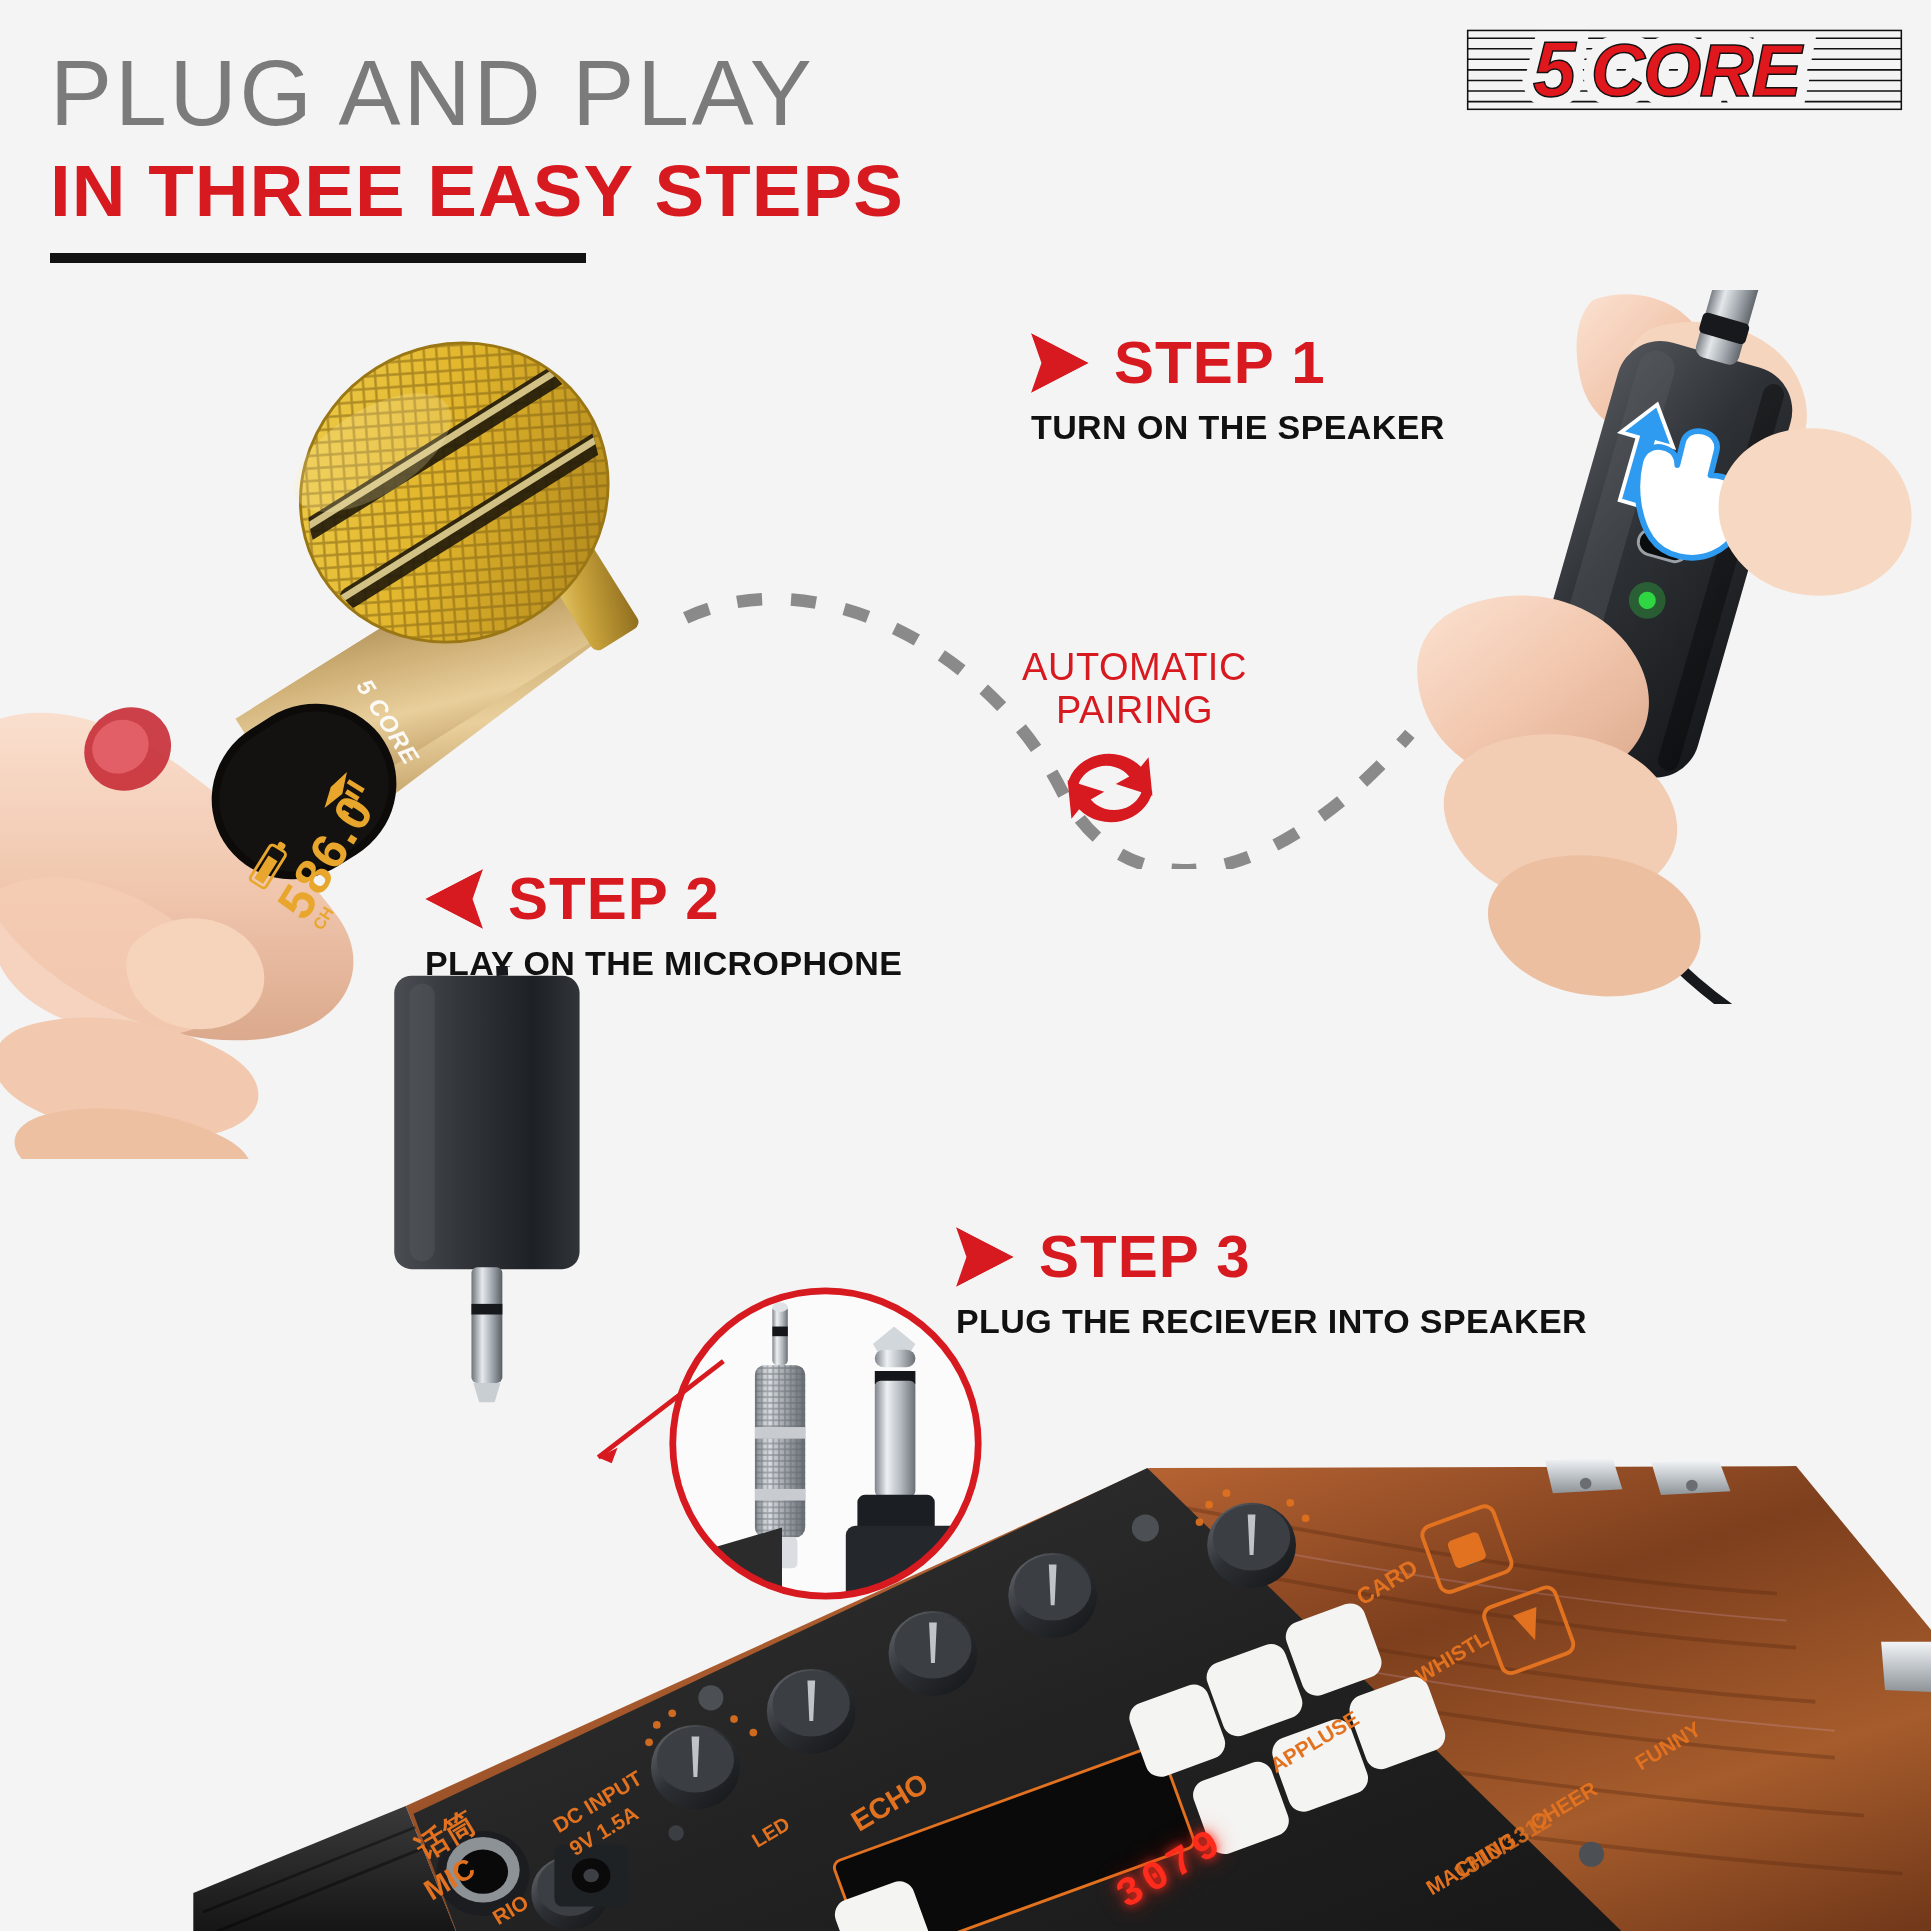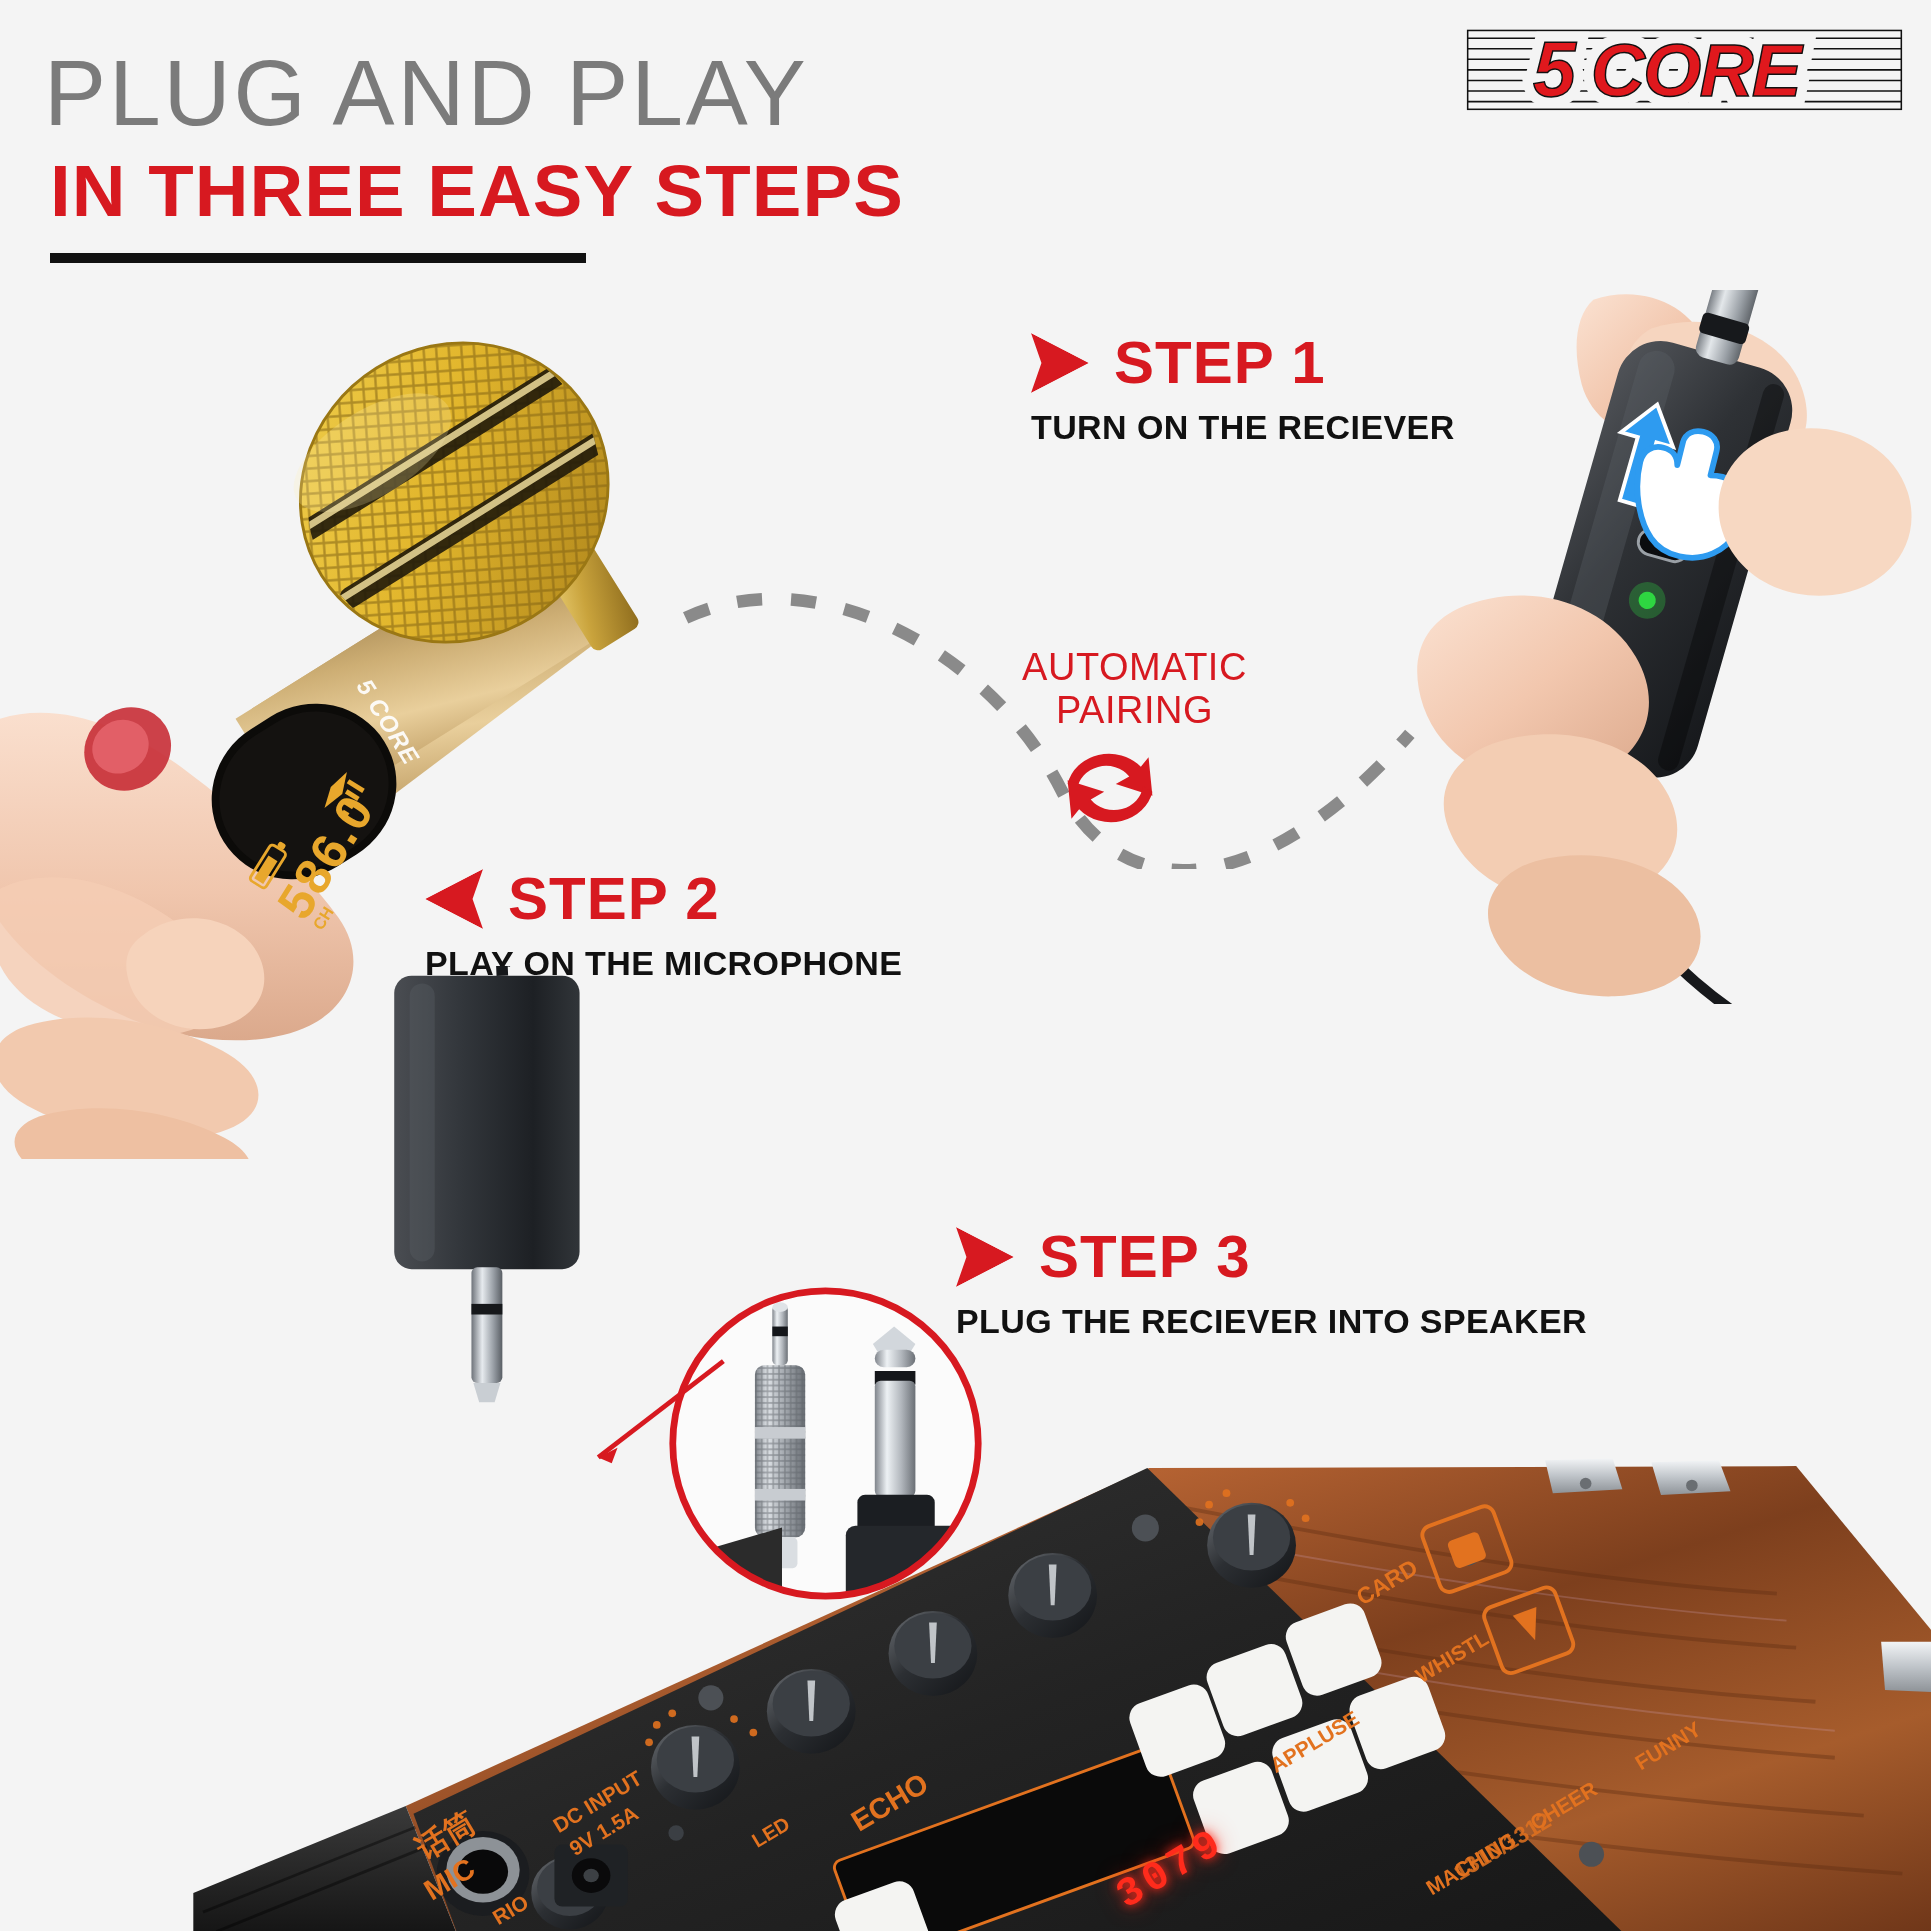--- a/index.html
+++ b/index.html
@@ -7,21 +7,21 @@
   body {
     font-family:"Liberation Sans", sans-serif;
     background:#f4f4f4;
     position:relative;
     overflow:hidden;
   }
   #stage { position:absolute; inset:0; width:1931px; height:1931px; background:#f4f4f4; }
 
   
   .hl-main {
-    position:absolute; left:44px; top:46px;
+    position:absolute; left:50px; top:46px;
     font-size:93px; font-weight:400; letter-spacing:2.9px;
     color:#7b7b7b; line-height:1.02; white-space:nowrap;
     font-family:"Liberation Sans", sans-serif;
   }
   .hl-sub {
     position:absolute; left:50px; top:154px;
     font-size:73px; font-weight:bold; letter-spacing:1px;
     color:#d71920; line-height:1.02; white-space:nowrap;
     transform:scaleX(1.02); transform-origin:left center;
   }
@@ -112,21 +112,21 @@
 
   <svg class="art" style="left:676px;top:502px;" width="869" height="367" viewBox="0 0 900 380">
     <path d="M 10 120 C 150 55 330 160 400 300 C 470 430 620 400 760 240" fill="none" stroke="#8a8a8a" stroke-width="13" stroke-dasharray="26 30" stroke-linecap="butt"></path>
   </svg>
 
   <div class="step" style="left:999px; top:333px;margin-left:32px;">
     <div class="step-row">
       <div class="tri-r"></div>
       <div class="step-title">STEP 1</div>
     </div>
-    <div class="step-desc">TURN ON THE RECIEVER</div>
+    <div class="step-desc">TURN ON THE SPEAKER</div>
   </div>
 
   <div class="step" style="left:425px; top:869px;">
     <div class="step-row">
       <div class="tri-l"></div>
       <div class="step-title">STEP 2</div>
     </div>
     <div class="step-desc">PLAY ON THE MICROPHONE</div>
   </div>
 

